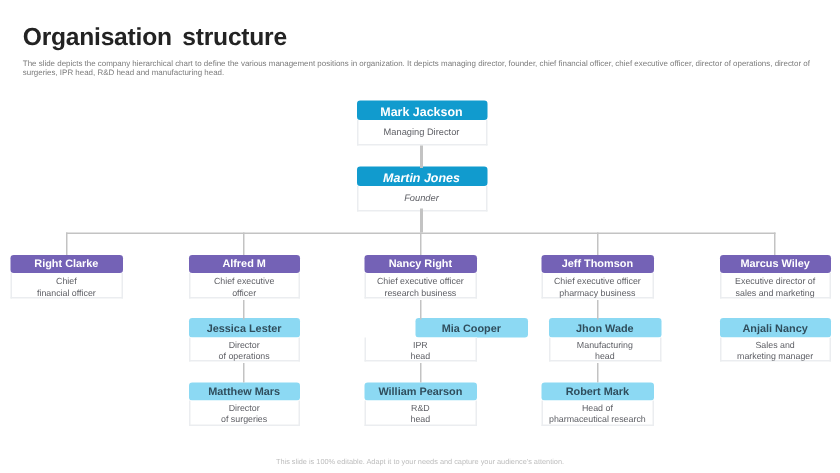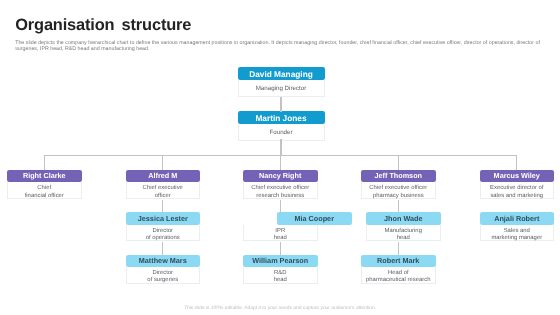--- a/index.html
+++ b/index.html
@@ -20,26 +20,26 @@
 </head>
 <body>
 
 <div class="slide">
   <div id="title">Organisation structure</div>
   <div id="subtitle">The slide depicts the company hierarchical chart to define the various management positions in organization. It depicts managing director, founder, chief financial officer, chief executive officer, director of operations, director of surgeries, IPR head, R&amp;D head and manufacturing head.</div>
 
   <div class="chart" id="chart">
 
   <div class="node" style="left: 237.5px; top: 66.9px; width: 87px; height: 29.9px;">
-      <div class="hd" style="height: 12.9px; background: rgb(17, 155, 206); font-size: 8.3px; padding-top: 1.2px;">David Managing</div>
+      <div class="hd" style="height: 12.9px; background: rgb(17, 155, 206); font-size: 8.3px; padding-top: 1.2px;">Mark Jackson</div>
       <div class="bd" style="top: 12.9px; height: 17px; font-size: 6.2px; line-height: 6.6px; padding-top: 2.6px;">
           <span>Managing Director</span>
         </div>
     </div>
-      <div class="node" style="left: 237.5px; top: 110.9px; width: 87px; height: 29.9px;">
+      <div class="node" style="left: 237.5px; top: 110.9px; width: 87px; height: 29.9px; font-style: italic;">
       <div class="hd" style="height: 12.9px; background: rgb(17, 155, 206); font-size: 8.3px; padding-top: 1.2px;">Martin Jones</div>
       <div class="bd" style="top: 12.9px; height: 17px; font-size: 6.2px; line-height: 6.6px; padding-top: 2.6px;">
           <span>Founder</span>
         </div>
     </div>
       <div class="node" style="left: 7px; top: 169.6px; width: 74.5px; height: 29.5px;">
       <div class="hd" style="height: 12.8px; background: rgb(116, 98, 182); font-size: 7.25px; padding-top: 0px;">Right Clarke</div>
       <div class="bd" style="top: 12.8px; height: 16.7px; font-size: 5.9px; line-height: 7.1px; padding-top: 4.6px;">
           <span>Chief</span>
           <span>financial officer</span>
@@ -88,21 +88,21 @@
         </div>
     </div>
       <div class="node" style="left: 366px; top: 211.9px; width: 74.5px; height: 29.5px;">
       <div class="hd" style="height: 12.8px; background: rgb(140, 217, 243); color: rgb(47, 77, 92); font-size: 7.25px; padding-top: 0px;">Jhon Wade</div>
       <div class="bd" style="top: 12.8px; height: 16.7px; font-size: 5.9px; line-height: 7.1px; padding-top: 4.6px;">
           <span>Manufacturing</span>
           <span>head</span>
         </div>
     </div>
       <div class="node" style="left: 479.5px; top: 211.9px; width: 74.5px; height: 29.5px;">
-      <div class="hd" style="height: 12.8px; background: rgb(140, 217, 243); color: rgb(47, 77, 92); font-size: 7.25px; padding-top: 0px;">Anjali Robert</div>
+      <div class="hd" style="height: 12.8px; background: rgb(140, 217, 243); color: rgb(47, 77, 92); font-size: 7.25px; padding-top: 0px;">Anjali Nancy</div>
       <div class="bd" style="top: 12.8px; height: 16.7px; font-size: 5.9px; line-height: 7.1px; padding-top: 4.6px;">
           <span>Sales and</span>
           <span>marketing manager</span>
         </div>
     </div>
       <div class="node" style="left: 125.5px; top: 254.5px; width: 74.5px; height: 29.5px;">
       <div class="hd" style="height: 12.8px; background: rgb(140, 217, 243); color: rgb(47, 77, 92); font-size: 7.25px; padding-top: 0px;">Matthew Mars</div>
       <div class="bd" style="top: 12.8px; height: 16.7px; font-size: 5.9px; line-height: 7.1px; padding-top: 4.6px;">
           <span>Director</span>
           <span>of surgeries</span>

